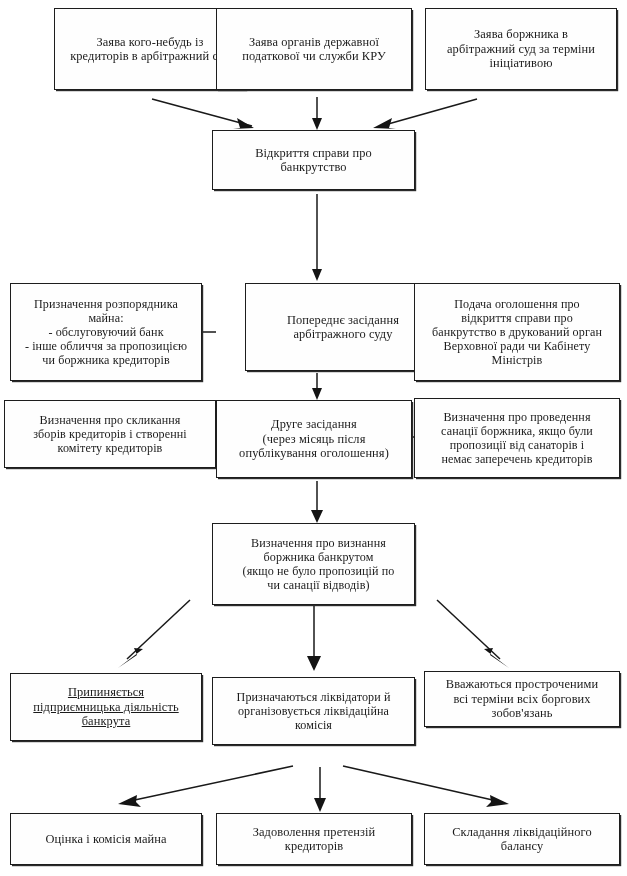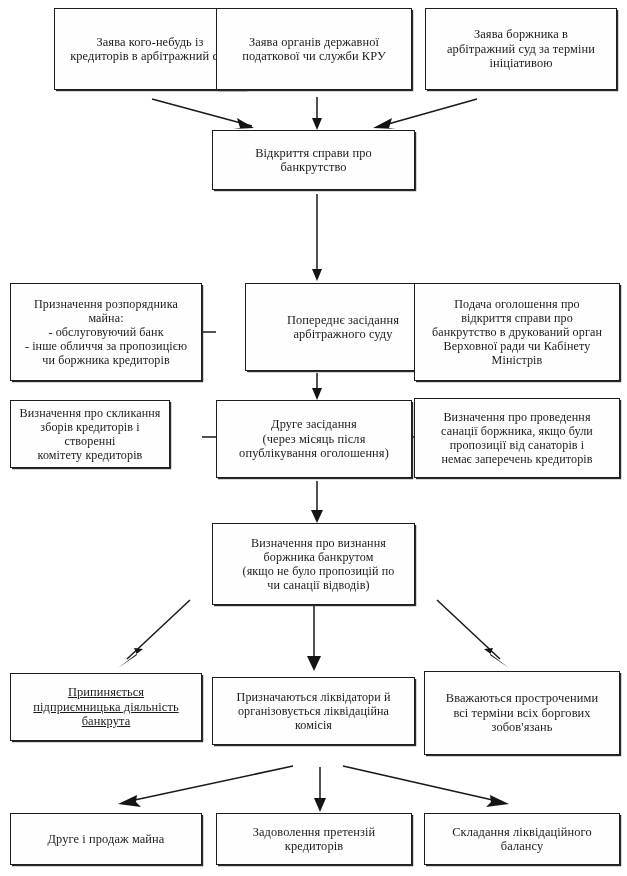--- a/index.html
+++ b/index.html
@@ -165,21 +165,21 @@
   </div>
 
   <div class="node tight" style="left:414px;top:283px;width:206px;height:98px;">
     <span class="txt">Подача оголошення про
 відкриття справи про
 банкрутство в друкований орган
 Верховної ради чи Кабінету
 Міністрів</span>
   </div>
 
-  <div class="node tight" style="left:10px;top:400px;width:160px;height:68px;">
+  <div class="node tight" style="left:4px;top:400px;width:212px;height:68px;">
     <span class="txt">Визначення про скликання
 зборів кредиторів і створенні
 комітету кредиторів</span>
   </div>
 
   <div class="node" style="left:216px;top:400px;width:196px;height:78px;">
     <span class="txt">Друге засідання
 (через місяць після
 опублікування оголошення)</span>
   </div>
@@ -203,28 +203,28 @@
 підприємницька діяльність
 банкрута</span>
   </div>
 
   <div class="node tight" style="left:212px;top:677px;width:203px;height:68px;">
     <span class="txt">Призначаються ліквідатори й
 організовується ліквідаційна
 комісія</span>
   </div>
 
-  <div class="node" style="left:424px;top:671px;width:196px;height:84px;text-align:center;">
+  <div class="node" style="left:424px;top:671px;width:196px;height:56px;text-align:center;">
     <span class="txt">Вважаються простроченими
 всі терміни всіх боргових
 зобов'язань</span>
   </div>
 
   <div class="node" style="left:10px;top:813px;width:192px;height:52px;">
-    <span class="txt">Друге і продаж майна</span>
+    <span class="txt">Оцінка і комісія майна</span>
   </div>
 
   <div class="node" style="left:216px;top:813px;width:196px;height:52px;">
     <span class="txt">Задоволення претензій
 кредиторів</span>
   </div>
 
   <div class="node" style="left:424px;top:813px;width:196px;height:52px;">
     <span class="txt">Складання ліквідаційного
 балансу</span>

